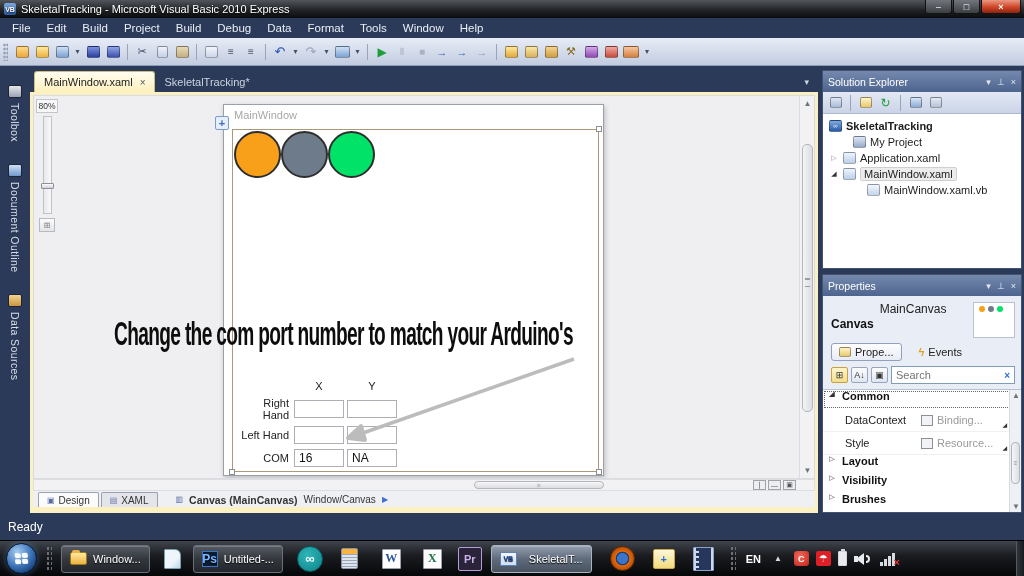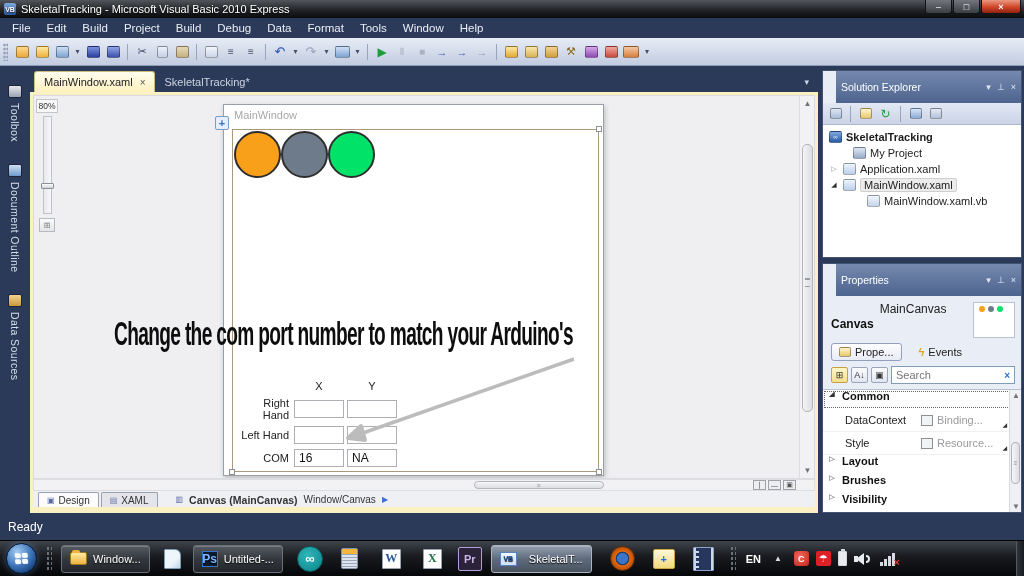--- a/index.html
+++ b/index.html
@@ -113,22 +113,22 @@
   .crumb .ci { font-size:8px; color:#5b6ba0; }
   .crumb b { font-size:10.5px; }
   .crumb .arr { color:#3f6fd1; font-size:8px; }
 
   
   .splitter { width:4px; }
   .rightcol { width:202px; display:flex; flex-direction:column; padding:4px 2px 0 0; }
   .panel { background:#e9edf5; border:1px solid #42536f; display:flex; flex-direction:column; }
   .panel.se { height:218px; }
   .panel.props { margin-top:5px; flex:1; }
-  .phead { height:32px; background:linear-gradient(#7589ae,#4d648e); color:#fff; font-size:10.5px;
-    display:flex; align-items:center; padding:8px 5px; flex:0 0 auto;margin-left:13px; }
+  .phead { height:21px; background:linear-gradient(#7589ae,#4d648e); color:#fff; font-size:10.5px;
+    display:flex; align-items:center; padding:8px 5px; flex:0 0 auto; }
   .phead .sp { flex:1; }
   .phi { font-size:9px; margin-left:6px; color:#e2e8f3; }
 
   .setools { height:22px; background:linear-gradient(#e2e8f4,#cbd4e7); display:flex; align-items:center;
     gap:3px; padding-left:4px; border-bottom:1px solid #aeb9cf; }
   .seti { width:17px; height:16px; border-radius:2px; display:flex; align-items:center; justify-content:center; font-size:10px; }
   .setree { flex:1; background:#fff; padding-top:4px; font-size:11px; color:#1c1c1c; }
   .trow { height:16px; display:flex; align-items:center; gap:4px; }
   .texp { width:10px; text-align:center; font-size:7px; color:#8a8a8a; }
   .texp.exp { color:#333; }
@@ -551,25 +551,25 @@
             <span class="pico"></span>
             <span class="pval">Resource...</span>
             <span class="adv">◢</span>
           </div>
           <div class="psec">
             <span class="texp">▷</span>
             <span>Layout</span>
           </div>
           <div class="psec">
             <span class="texp">▷</span>
-            <span>Brushes</span>
+            <span>Visibility</span>
           </div>
           <div class="psec">
             <span class="texp">▷</span>
-            <span>Visibility</span>
+            <span>Brushes</span>
           </div>
           <div class="pvscroll">
             <div class="sarrow" style="width:12px;height:11px">▲</div>
             <div class="pvthumb">≡</div>
             <div class="sarrow" style="width:12px;height:11px;position:absolute;bottom:0">▼</div>
           </div>
         </div>
       </div>
     </div>
   </div>

